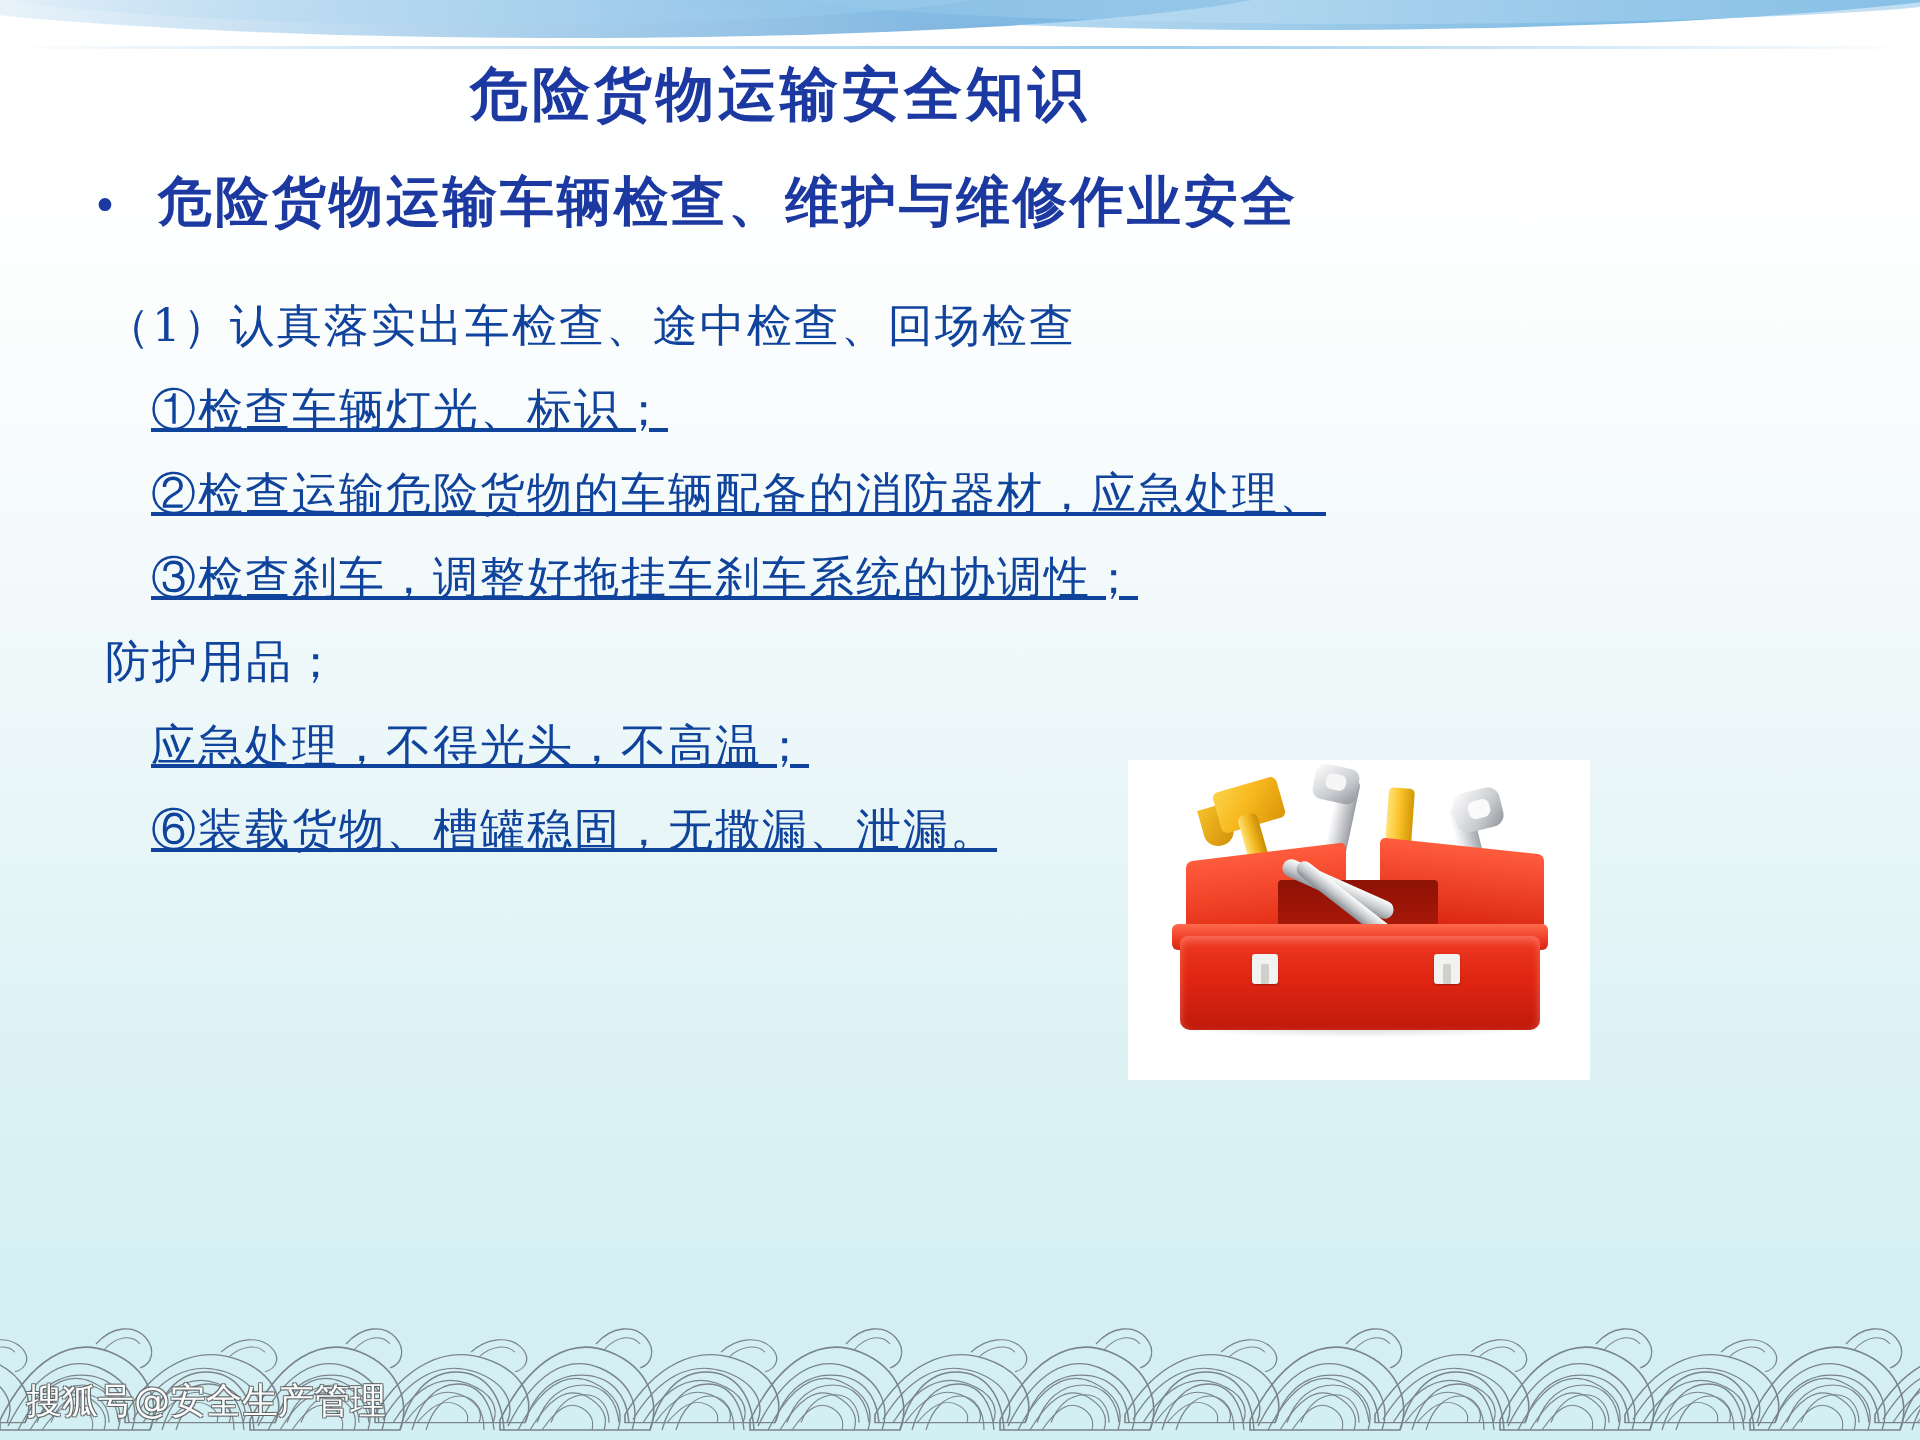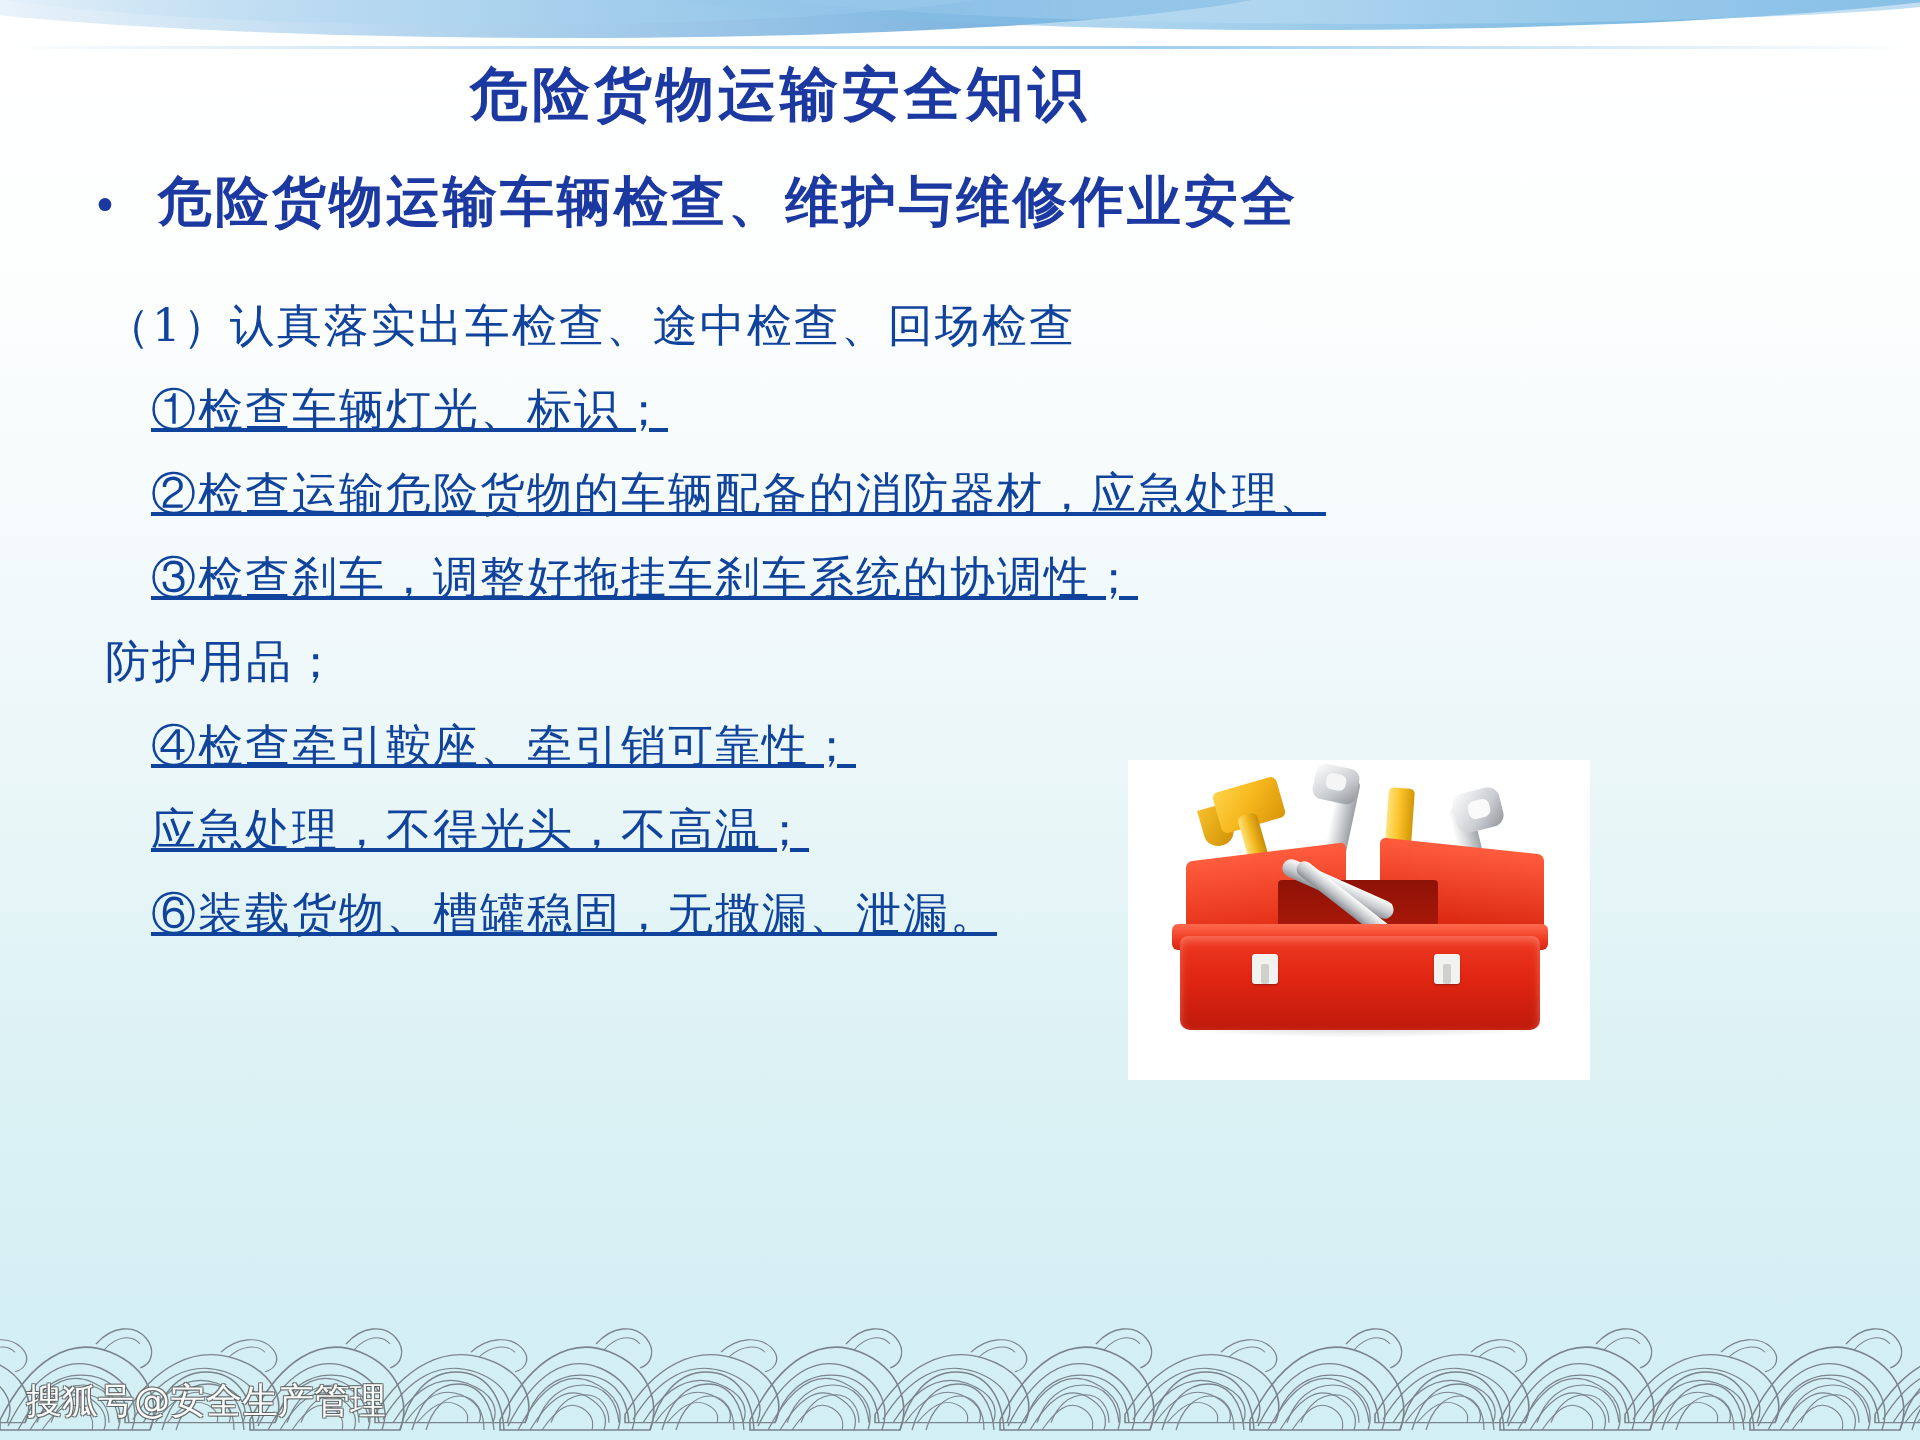--- a/index.html
+++ b/index.html
@@ -153,21 +153,20 @@
     <span id="bullet-dot">•</span>
     <span id="bullet-text">危险货物运输车辆检查、维护与维修作业安全</span>
   </div>
 
   <div id="body-block">
     <div class="bline ind0">（1）认真落实出车检查、途中检查、回场检查</div>
     <div class="bline ind1">①检查车辆灯光、标识；</div>
     <div class="bline ind1">②检查运输危险货物的车辆配备的消防器材，应急处理、</div>
     <div class="bline ind1">③检查刹车，调整好拖挂车刹车系统的协调性；</div>
     <div class="bline ind0">防护用品；</div>
-    <div class="bline ind1">④检查牵引鞍座、牵引销可靠性；</div>
     <div class="bline ind1">应急处理，不得光头，不高温；</div>
     <div class="bline ind1">⑥装载货物、槽罐稳固，无撒漏、泄漏。</div>
   </div>
 
   <div id="toolbox">
     <div class="tb-shadow"></div>
     <div class="tool hammer-claw"></div>
     <div class="tool hammer-head"></div>
     <div class="tool hammer-handle"></div>
     <div class="tool wrench1"></div>

